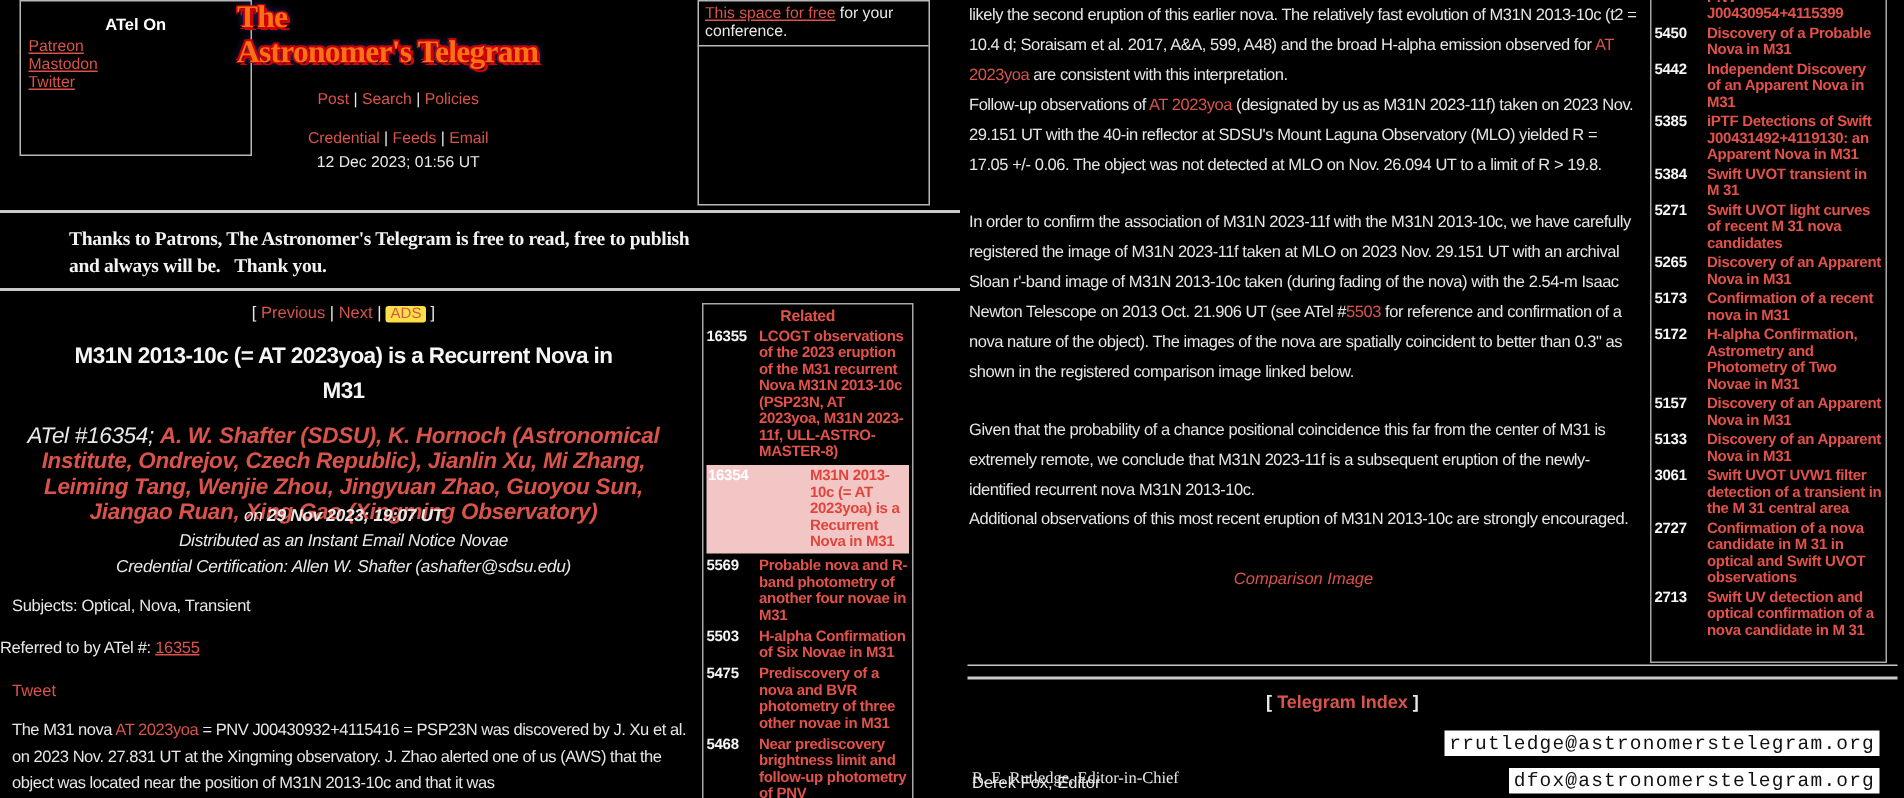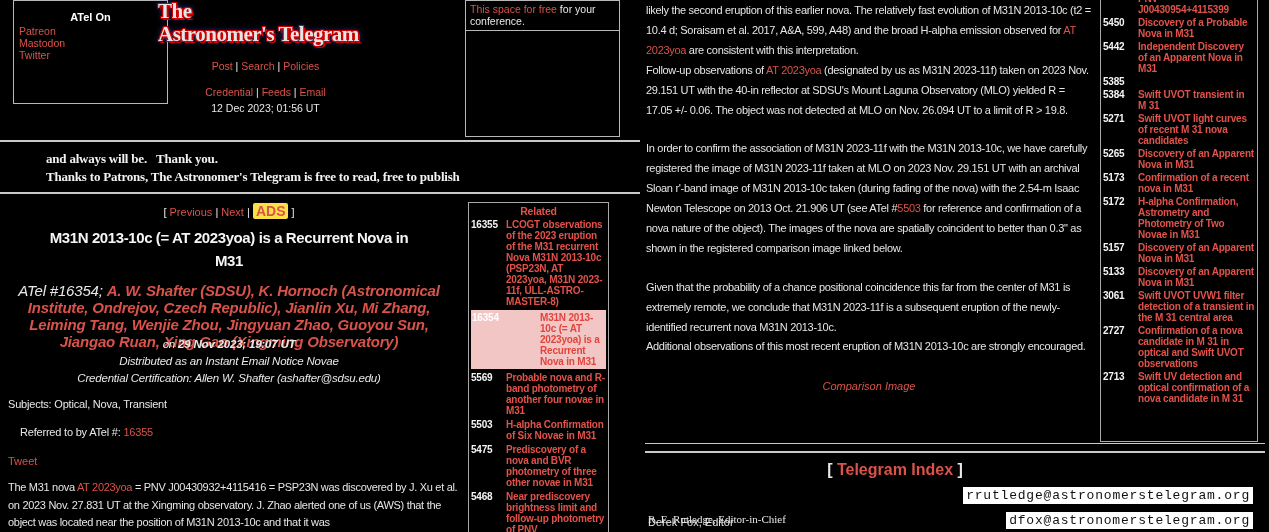--- a/index.html
+++ b/index.html
@@ -3,32 +3,32 @@
 <meta charset="utf-8">
 <style>
   html,body{margin:0;padding:0;background:#000;}
   .screen{position:relative;width:1269px;height:532px;background:#000;overflow:hidden;
           font-family:"Liberation Sans",sans-serif;color:#e8e8e8;}
   .page{position:absolute;top:0;height:532px;}
   .page-l{left:0;width:640px;}
   .page-r{left:640px;width:629px;}
 
   a{text-decoration:none;cursor:pointer;}
-  .rlink{color:#d9534a;}
+  .rlink{color:#d9534a;text-decoration:underline;}
   .white{color:#e8e8e8;}
 
   
   .hdr-box{position:absolute;border:1px solid #b8b8b8;box-sizing:border-box;background:#000;}
   .social-box{left:13px;top:0;width:155px;height:104px;}
   .atel-on{font-weight:bold;font-size:11px;text-align:center;margin-top:10px;color:#fff;}
   .social-links{position:absolute;left:5px;top:24px;font-size:10.5px;line-height:12px;}
   .social-links a{display:block;}
 
   .logo-block{position:absolute;left:158px;top:0;width:215px;text-align:left;}
-  .logo1,.logo2{font-family:"Liberation Serif",serif;font-weight:bold;color:#e5e5e5;letter-spacing:-0.5px;
+  .logo1,.logo2{font-family:"Liberation Serif",serif;font-weight:bold;color:#f97316;letter-spacing:-0.5px;
     text-shadow:-1px -1px 0 #c00,1px -1px 0 #c00,-1px 1px 0 #c00,2px 2px 0 #d00,0 0 6px rgba(90,90,255,.85);}
   .logo1{font-size:21px;line-height:22px;}
   .logo2{font-size:21px;line-height:24px;}
   .nav-line{font-size:10.5px;text-align:center;margin-top:14px;color:#e8e8e8;}
   .nav-line a{color:#d9534a;}
   .datetime{font-size:10.5px;text-align:center;margin-top:4px;color:#e8e8e8;}
 
   .ad-box{left:465px;top:0;width:155px;height:137px;}
   .ad-text{font-size:10.5px;line-height:12px;padding:2px 4px 3px 4px;border-bottom:1px solid #b8b8b8;}
 
@@ -36,32 +36,32 @@
   .hr{position:absolute;background:#c9c9c9;height:2px;}
   .hr1{left:0;top:140px;width:640px;}
   .hr2{left:0;top:192px;width:640px;}
   .banner{position:absolute;left:46px;top:150px;width:575px;
     font-family:"Liberation Serif",serif;font-weight:bold;font-size:13px;line-height:18px;
     letter-spacing:-0.2px;color:#f2f2f2;}
 
   
   .prevnext{position:absolute;left:0;top:203px;width:458px;text-align:center;font-size:11px;color:#e8e8e8;}
   .prevnext a{color:#d9534a;}
-  .ads-badge{background:#fde047;color:#fff;font-weight:bold;font-size:14px;padding:0 3px;border-radius:2px;}
+  .ads-badge{background:#fde047;color:#fff;font-weight:normal;font-size:10px;padding:0 3px;border-radius:2px;}
   .title{position:absolute;left:0;top:226px;width:458px;margin:0;text-align:center;
     font-size:15px;line-height:23px;font-weight:bold;letter-spacing:-0.4px;color:#f5f5f5;}
   .authors{position:absolute;left:0;top:282px;width:458px;text-align:center;
     font-size:15px;line-height:17px;letter-spacing:-0.2px;font-style:italic;}
   .authors .prefix{color:#e8e8e8;}
   .authors .names{color:#d9534a;font-weight:bold;}
   .meta{position:absolute;left:0;width:458px;text-align:center;font-style:italic;
     font-size:11.5px;letter-spacing:-0.2px;color:#e8e8e8;}
   .meta1{top:338px;} .meta2{top:355px;} .meta3{top:372px;}
   .subjects{position:absolute;left:8px;top:398px;font-size:11px;letter-spacing:-0.2px;}
-  .referred{position:absolute;left:20px;top:426px;font-size:11px;letter-spacing:-0.2px;}
+  .referred{position:absolute;left:0;top:426px;font-size:11px;letter-spacing:-0.2px;}
   .tweet{position:absolute;left:8px;top:455px;font-size:11px;color:#d9534a;}
 
   
   .bodytext{position:absolute;margin:0;font-size:11px;letter-spacing:-0.3px;color:#e6e6e6;}
   .page-l .bodytext{left:8px;width:452px;line-height:17.5px;}
   .page-r .bodytext{left:6px;width:446px;line-height:20px;}
   .bodytext a{color:#d9534a;}
   .p0{top:479px;}
   .p1{top:0;} .p2{top:60px;} .p3{top:138px;} .p4{top:277px;} .p5{top:336px;}
   .comparison{position:absolute;left:6px;top:380px;width:446px;text-align:center;
@@ -79,21 +79,21 @@
   .rel-num{color:#f5f5f5;}
   .rel-txt{color:#e2524a;white-space:pre-line;}
   .rel-item.highlight{background:#f3c6c6;padding:2px 1px;gap:36px;}
   .rel-item.highlight .rel-num{color:#fff;}
   .rel-item.highlight .rel-txt{color:#e0453c;}
 
   
   .hrA{left:5px;top:443px;width:620px;height:1px;}
   .hrB{left:5px;top:451px;width:620px;height:2px;}
   .tindex{position:absolute;left:0;top:461px;width:510px;text-align:center;
-    font-size:16px;font-weight:bold;color:#e8e8e8;}
+    font-size:12px;font-weight:bold;color:#e8e8e8;}
   .tindex a{color:#d9534a;}
   .ed-name{position:absolute;left:8px;font-size:11px;color:#e8e8e8;}
   .en1{top:513px;font-family:Liberation Serif, serif;} .en2{top:516px;}
   .ed-email{position:absolute;right:16px;background:#fff;color:#111;
     font-family:"Liberation Mono",monospace;font-size:13px;letter-spacing:0.8px;padding:1px 3px;}
   .ee1{top:487px;} .ee2{top:512px;}
 </style>
 </head>
 <body>
 
@@ -132,22 +132,22 @@
 
     <div class="hdr-box ad-box">
       <div class="ad-text">
         <a class="rlink">This space for free</a><span class="white"> for your conference.</span>
       </div>
     </div>
 
     <div class="hr hr1"></div>
 
     <div class="banner">
+      <div>Thanks to Patrons, The Astronomer's Telegram is free to read, free to publish</div>
       <div>and always will be. &nbsp;&nbsp;Thank you.</div>
-      <div>Thanks to Patrons, The Astronomer's Telegram is free to read, free to publish</div>
     </div>
 
     <div class="hr hr2"></div>
 
     <div class="prevnext">
       <span>[</span>
       <a>Previous</a>
       <span>|</span>
       <a>Next</a>
       <span>|</span>
@@ -255,20 +255,21 @@
             <span class="rel-txt">Discovery of a Probable Nova in M31</span>
           </div>
 
           <div class="rel-item">
             <span class="rel-num">5442</span>
             <span class="rel-txt">Independent Discovery of an Apparent Nova in M31</span>
           </div>
 
           <div class="rel-item">
             <span class="rel-num">5385</span>
+            <span class="rel-txt">iPTF Detections of Swift J00431492+4119130: an Apparent Nova in M31</span>
           </div>
 
           <div class="rel-item">
             <span class="rel-num">5384</span>
             <span class="rel-txt">Swift UVOT transient in M 31</span>
           </div>
 
           <div class="rel-item">
             <span class="rel-num">5271</span>
             <span class="rel-txt">Swift UVOT light curves of recent M 31 nova candidates</span>

